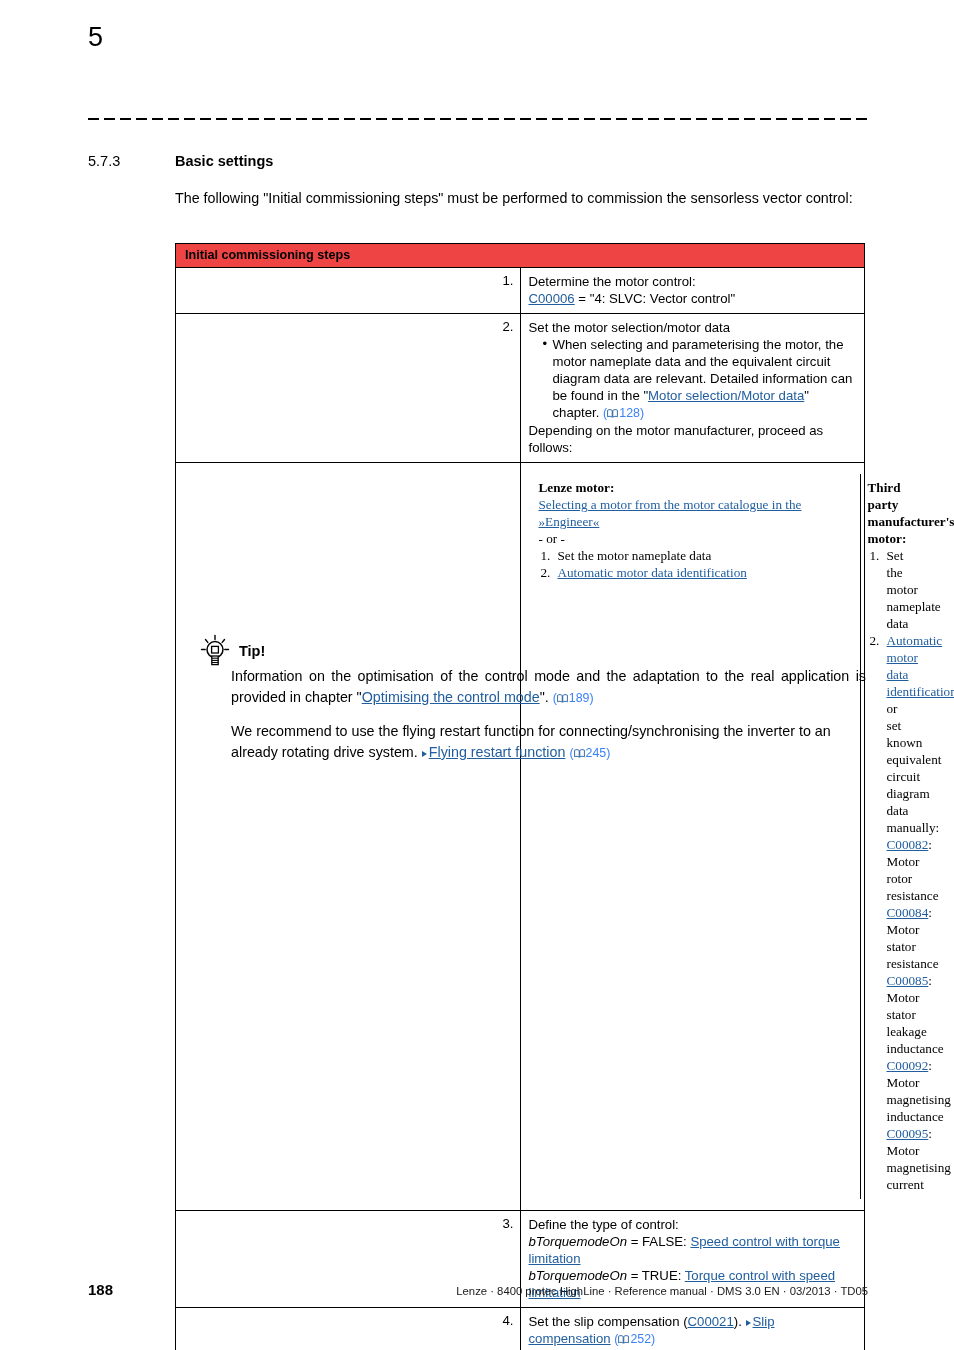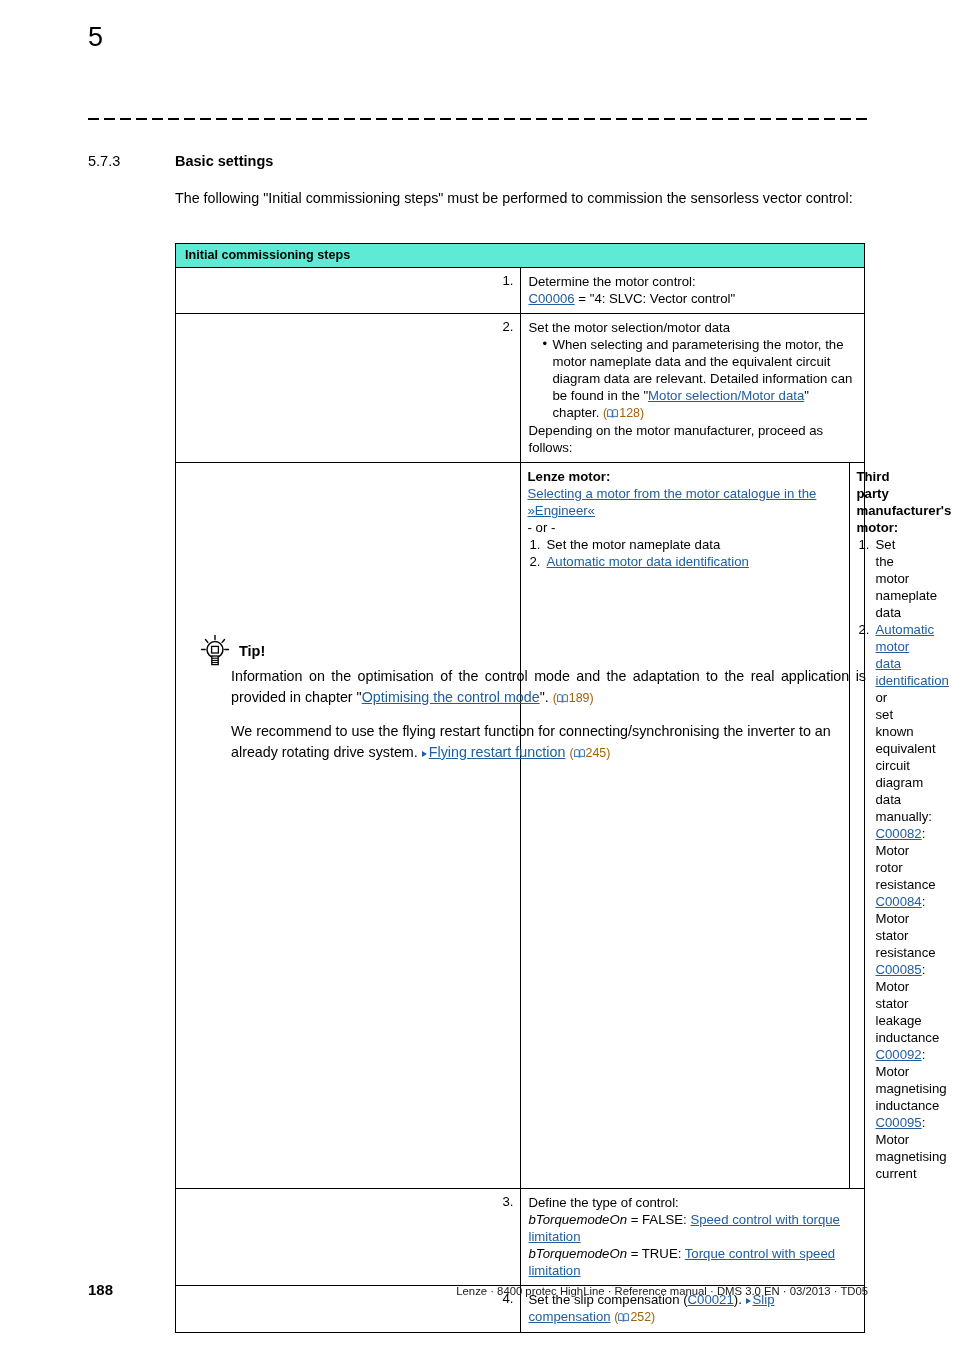--- a/index.html
+++ b/index.html
@@ -107,21 +107,21 @@
     border-collapse: collapse;
     background: #fff;
     box-sizing: border-box;
   }
   .tbl table {
     width: 100%;
     border-collapse: collapse;
     table-layout: fixed;
   }
   .thead-cell {
-    background: #5eead4;
+    background: #ef4444;
     font-size: 12.6px;
     font-weight: bold;
     padding: 4px 8px 5px 9px;
     border-bottom: 1px solid #000;
   }
   .num-col {
     width: 49px;
     text-align: right;
     vertical-align: top;
     font-size: 13.2px;
@@ -131,21 +131,22 @@
   .body-cell {
     vertical-align: top;
     font-size: 13.2px;
     line-height: 17px;
     padding: 5px 6px 6px 8px;
   }
   .rowline > td {
     border-top: 1px solid #000;
   }
   .nopad {
-    padding: 0;
+    padding: 11px;
+    font-family: Liberation Serif, serif;
   }
 
   ul.bul {
     margin: 0;
     padding: 0 0 0 14px;
     list-style: none;
   }
   ul.bul li {
     position: relative;
     padding-left: 10px;
@@ -197,21 +198,21 @@
 
   .lnk {
     color: #215E9E;
     text-decoration: underline;
     text-underline-offset: 1px;
   }
   .ital {
     font-style: italic;
   }
   .pg {
-    color: #a16207;
+    color: #3b82f6;
     white-space: nowrap;
     font-size: 12.4px;
   }
   .bookicon {
     display: inline-block;
     width: 11px;
     height: 9px;
     position: relative;
     top: 1px;
     margin-right: 1px;

